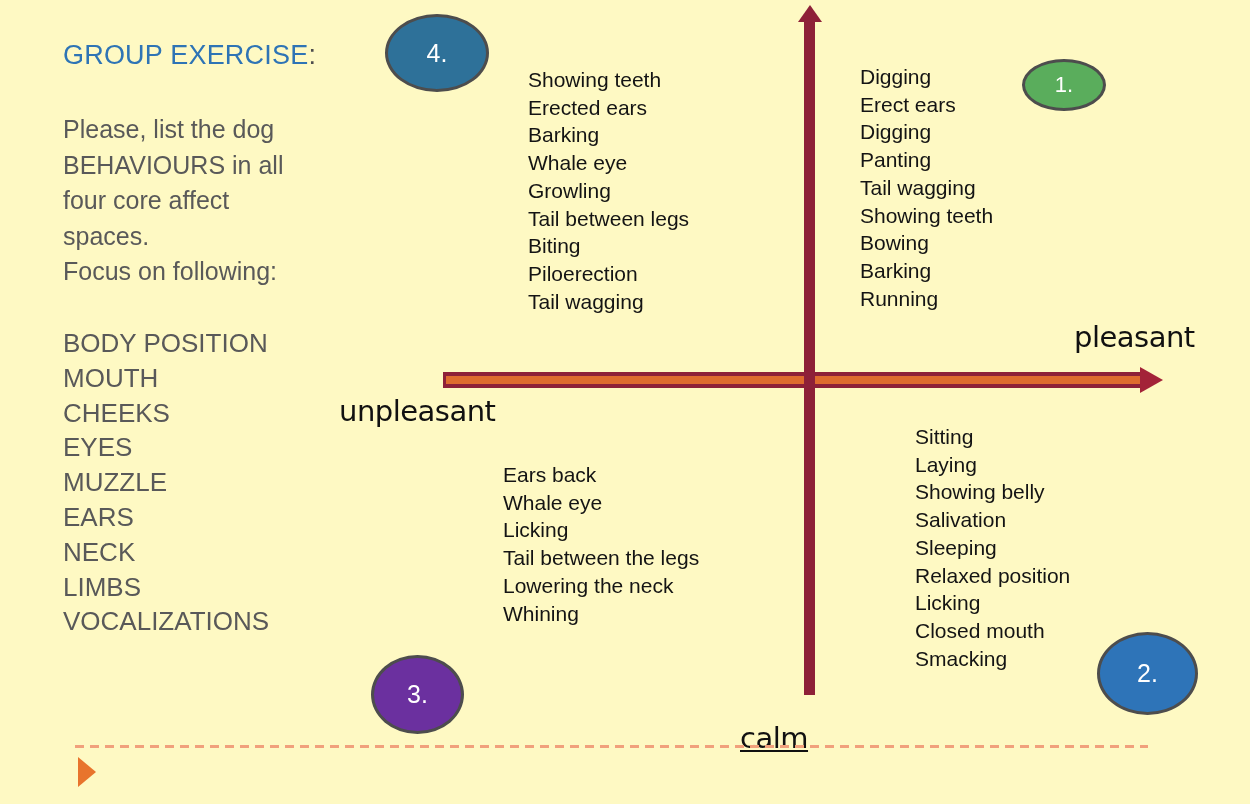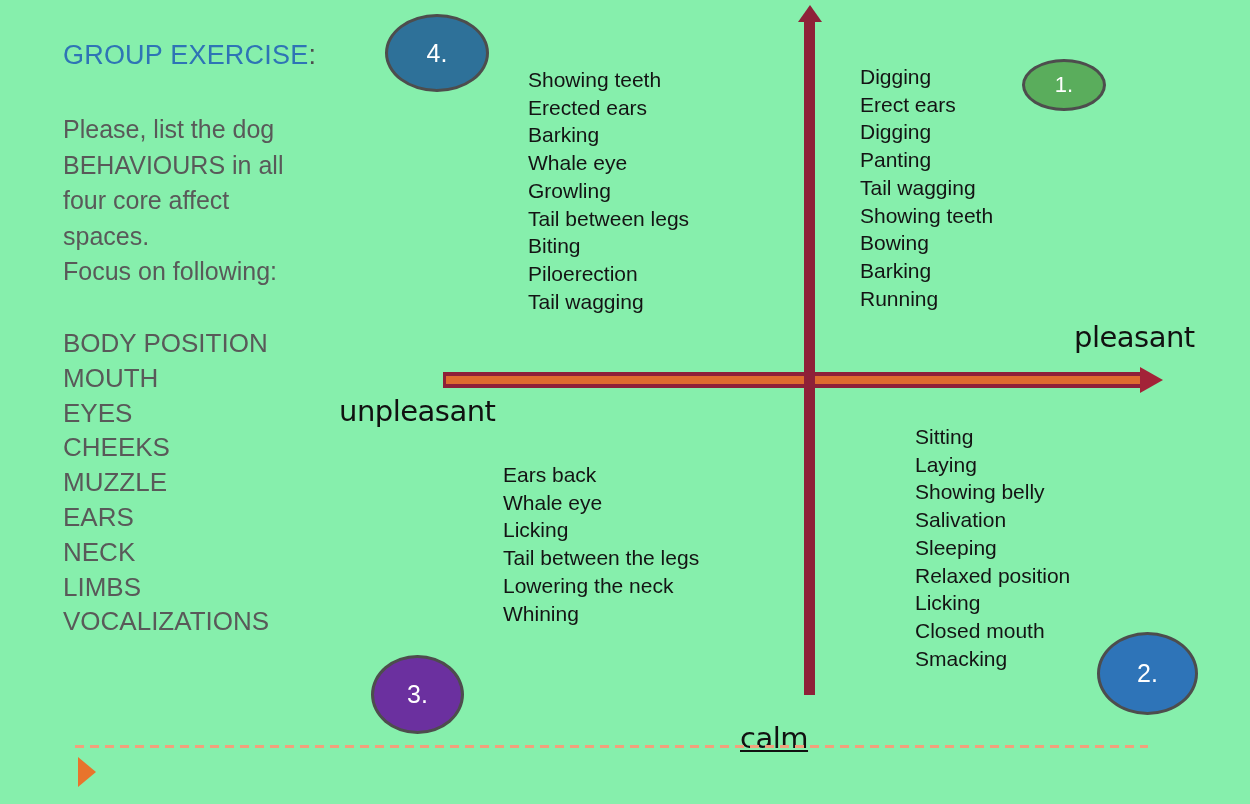--- a/index.html
+++ b/index.html
@@ -1,18 +1,18 @@
 <!DOCTYPE html>
 <html><head>
 <meta charset="utf-8">
 <style>
   html,body { margin:0; padding:0; background:#fff; }
   .slide {
     position:relative; width:1250px; height:804px;
-    background:#86efac; overflow:hidden;
+    background:#fef9c3; overflow:hidden;
     font-family:"Liberation Sans", sans-serif;
   }
 
   
   .title { position:absolute; left:63px; top:40px; font-size:27px; letter-spacing:0.2px; }
   .title-main { color:#2E74B5; }
   .title-colon { color:#4d4d4d; }
 
   .instructions {
     position:absolute; left:63px; top:112px;
@@ -96,22 +96,22 @@
       <div>Please, list the dog</div>
       <div>BEHAVIOURS in all</div>
       <div>four core affect</div>
       <div>spaces.</div>
       <div>Focus on following:</div>
     </div>
 
   <div class="focus-list">
       <div>BODY POSITION</div>
       <div>MOUTH</div>
+      <div>CHEEKS</div>
       <div>EYES</div>
-      <div>CHEEKS</div>
       <div>MUZZLE</div>
       <div>EARS</div>
       <div>NECK</div>
       <div>LIMBS</div>
       <div>VOCALIZATIONS</div>
     </div>
 
   <div class="axis-v"></div>
   <div class="axis-v-head"></div>
   <div class="axis-h"></div>

